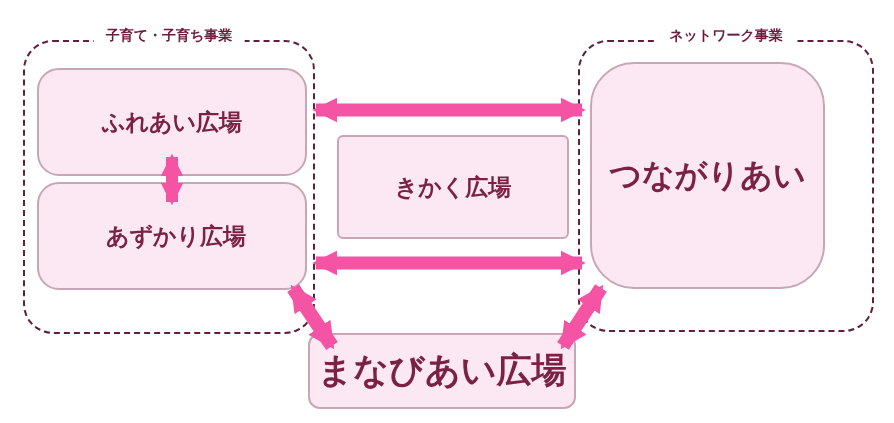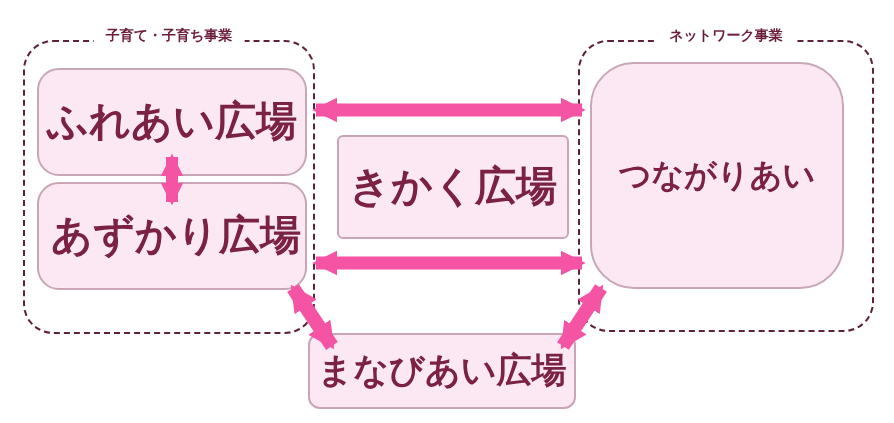--- a/index.html
+++ b/index.html
@@ -34,28 +34,28 @@
     position:absolute;
     background:#fbe8f2;
     border:2px solid #c8a6b6;
     display:flex;
     flex-direction:column;
     align-items:center;
     justify-content:center;
     text-align:center;
     color:#7b2143;
     font-weight:bold;
-    font-size:41px;
+    font-size:23px;
     line-height:1.25;
     box-sizing:border-box;
   }
   .box-fureai{left:37px;top:68px;width:270px;height:108px;border-radius:22px;}
   .box-azukari{left:37px;top:182px;width:270px;height:108px;border-radius:22px;padding-left:8px;}
   .box-kikaku{left:337px;top:135px;width:232px;height:104px;border-radius:6px;}
-  .box-tsunagariai{left:590px;top:62px;width:254px;height:227px;border-radius:44px;font-size:32px;line-height:1.3;}
+  .box-tsunagariai{left:590px;top:62px;width:235px;height:227px;border-radius:44px;font-size:32px;line-height:1.3;}
   .box-manabiai{left:308px;top:333px;width:268px;height:76px;border-radius:12px;font-size:35px;}
   svg.arrows{
     position:absolute;
     left:0;top:0;
     width:894px;height:423px;
     pointer-events:none;
   }
 </style>
 </head>
 <body>

